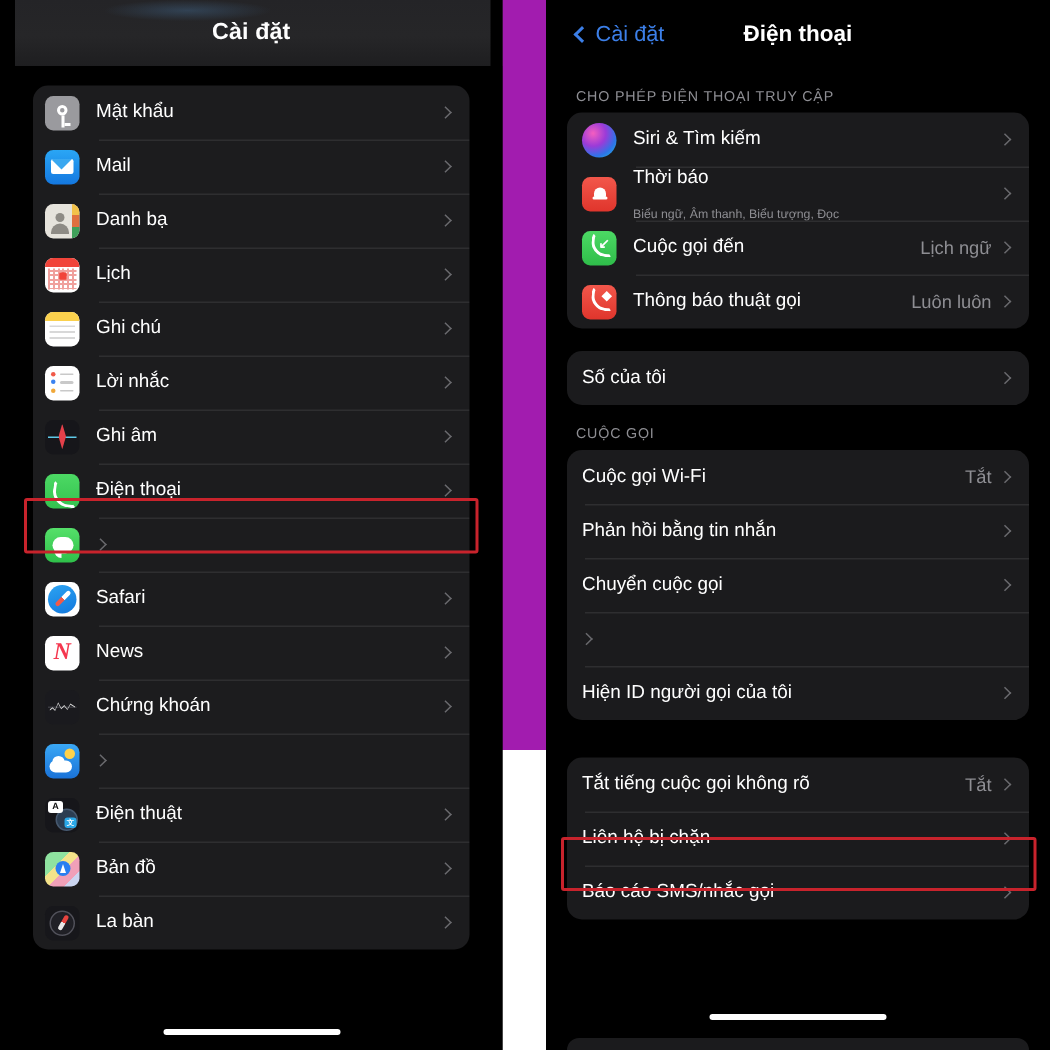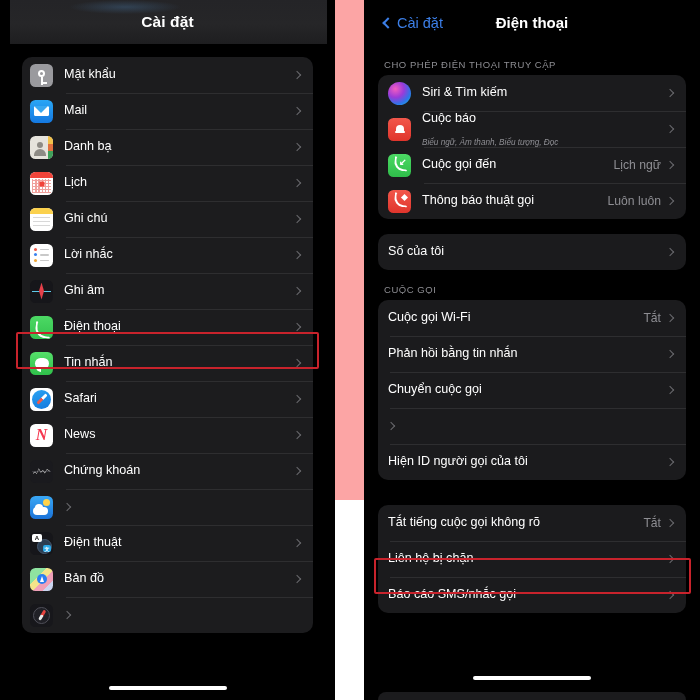--- a/index.html
+++ b/index.html
@@ -5,21 +5,21 @@
   * { box-sizing: border-box; margin: 0; padding: 0; }
   html, body {
     width: 700px; height: 700px;
     background: #ffffff;
     font-family: "Liberation Sans", sans-serif;
     overflow: hidden;
   }
   .screen {
     position: relative;
     width: 700px; height: 500px;
-    background: #fca5a5;
+    background: #a21caf;
   }
 
   
   .panel {
     position: absolute;
     top: 0;
     height: 700px;
     background: #000000;
     overflow: hidden;
   }
@@ -127,21 +127,20 @@
     color: #ffffff;
     font-size: 12.6px;
     white-space: nowrap;
     line-height: 1.25;
   }
   .sublabel {
     color: #8e8e93;
     font-size: 8.2px;
     white-space: nowrap;
     margin-top: 11px;
-    font-style: italic;
   }
   .value {
     color: #8e8e93;
     font-size: 12.2px;
     margin-right: 6px;
     white-space: nowrap;
   }
   .chev {
     width: 6px; height: 6px; flex: none;
     border-top: 1.5px solid #6a6a6e;
@@ -382,23 +381,20 @@
             </span>
             <div class="label-wrap">
               <span class="label">Điện thoại</span>
             </div>
             <span class="chev"></span>
           </div>
           <div class="row icon">
             <span class="ico ic-msg">
               <span class="b"></span>
             </span>
-            <div class="label-wrap">
-              <span class="label">Tin nhắn</span>
-            </div>
             <span class="chev"></span>
           </div>
           <div class="row icon">
             <span class="ico ic-safari">
               <span class="o"></span>
             </span>
             <div class="label-wrap">
               <span class="label">Safari</span>
             </div>
             <span class="chev"></span>
@@ -448,20 +444,23 @@
               <span class="label">Bản đồ</span>
             </div>
             <span class="chev"></span>
           </div>
           <div class="row icon">
             <span class="ico ic-compass">
               <span class="dial">
                 <span class="needle"></span>
               </span>
             </span>
+            <div class="label-wrap">
+              <span class="label">La bàn</span>
+            </div>
             <span class="chev"></span>
           </div>
         </div>
     </div>
 
     <div class="highlight" id="hl-left"></div>
     <div class="home-ind"></div>
   </div>
 
   <div class="panel" id="panel-right">
@@ -482,21 +481,21 @@
             <div class="label-wrap">
               <span class="label">Siri &amp; Tìm kiếm</span>
             </div>
             <span class="chev"></span>
           </div>
           <div class="row icon">
             <span class="ico ic-bell">
               <span class="bl"></span>
             </span>
             <div class="label-wrap">
-              <span class="label">Cuộc báo</span>
+              <span class="label">Thời báo</span>
               <span class="sublabel">Biểu ngữ, Âm thanh, Biểu tượng, Đọc</span>
             </div>
             <span class="chev"></span>
           </div>
           <div class="row icon">
             <span class="ico ic-callin">
               <span class="hn2">
                 <span class="arr">↙</span>
               </span>
             </span>

